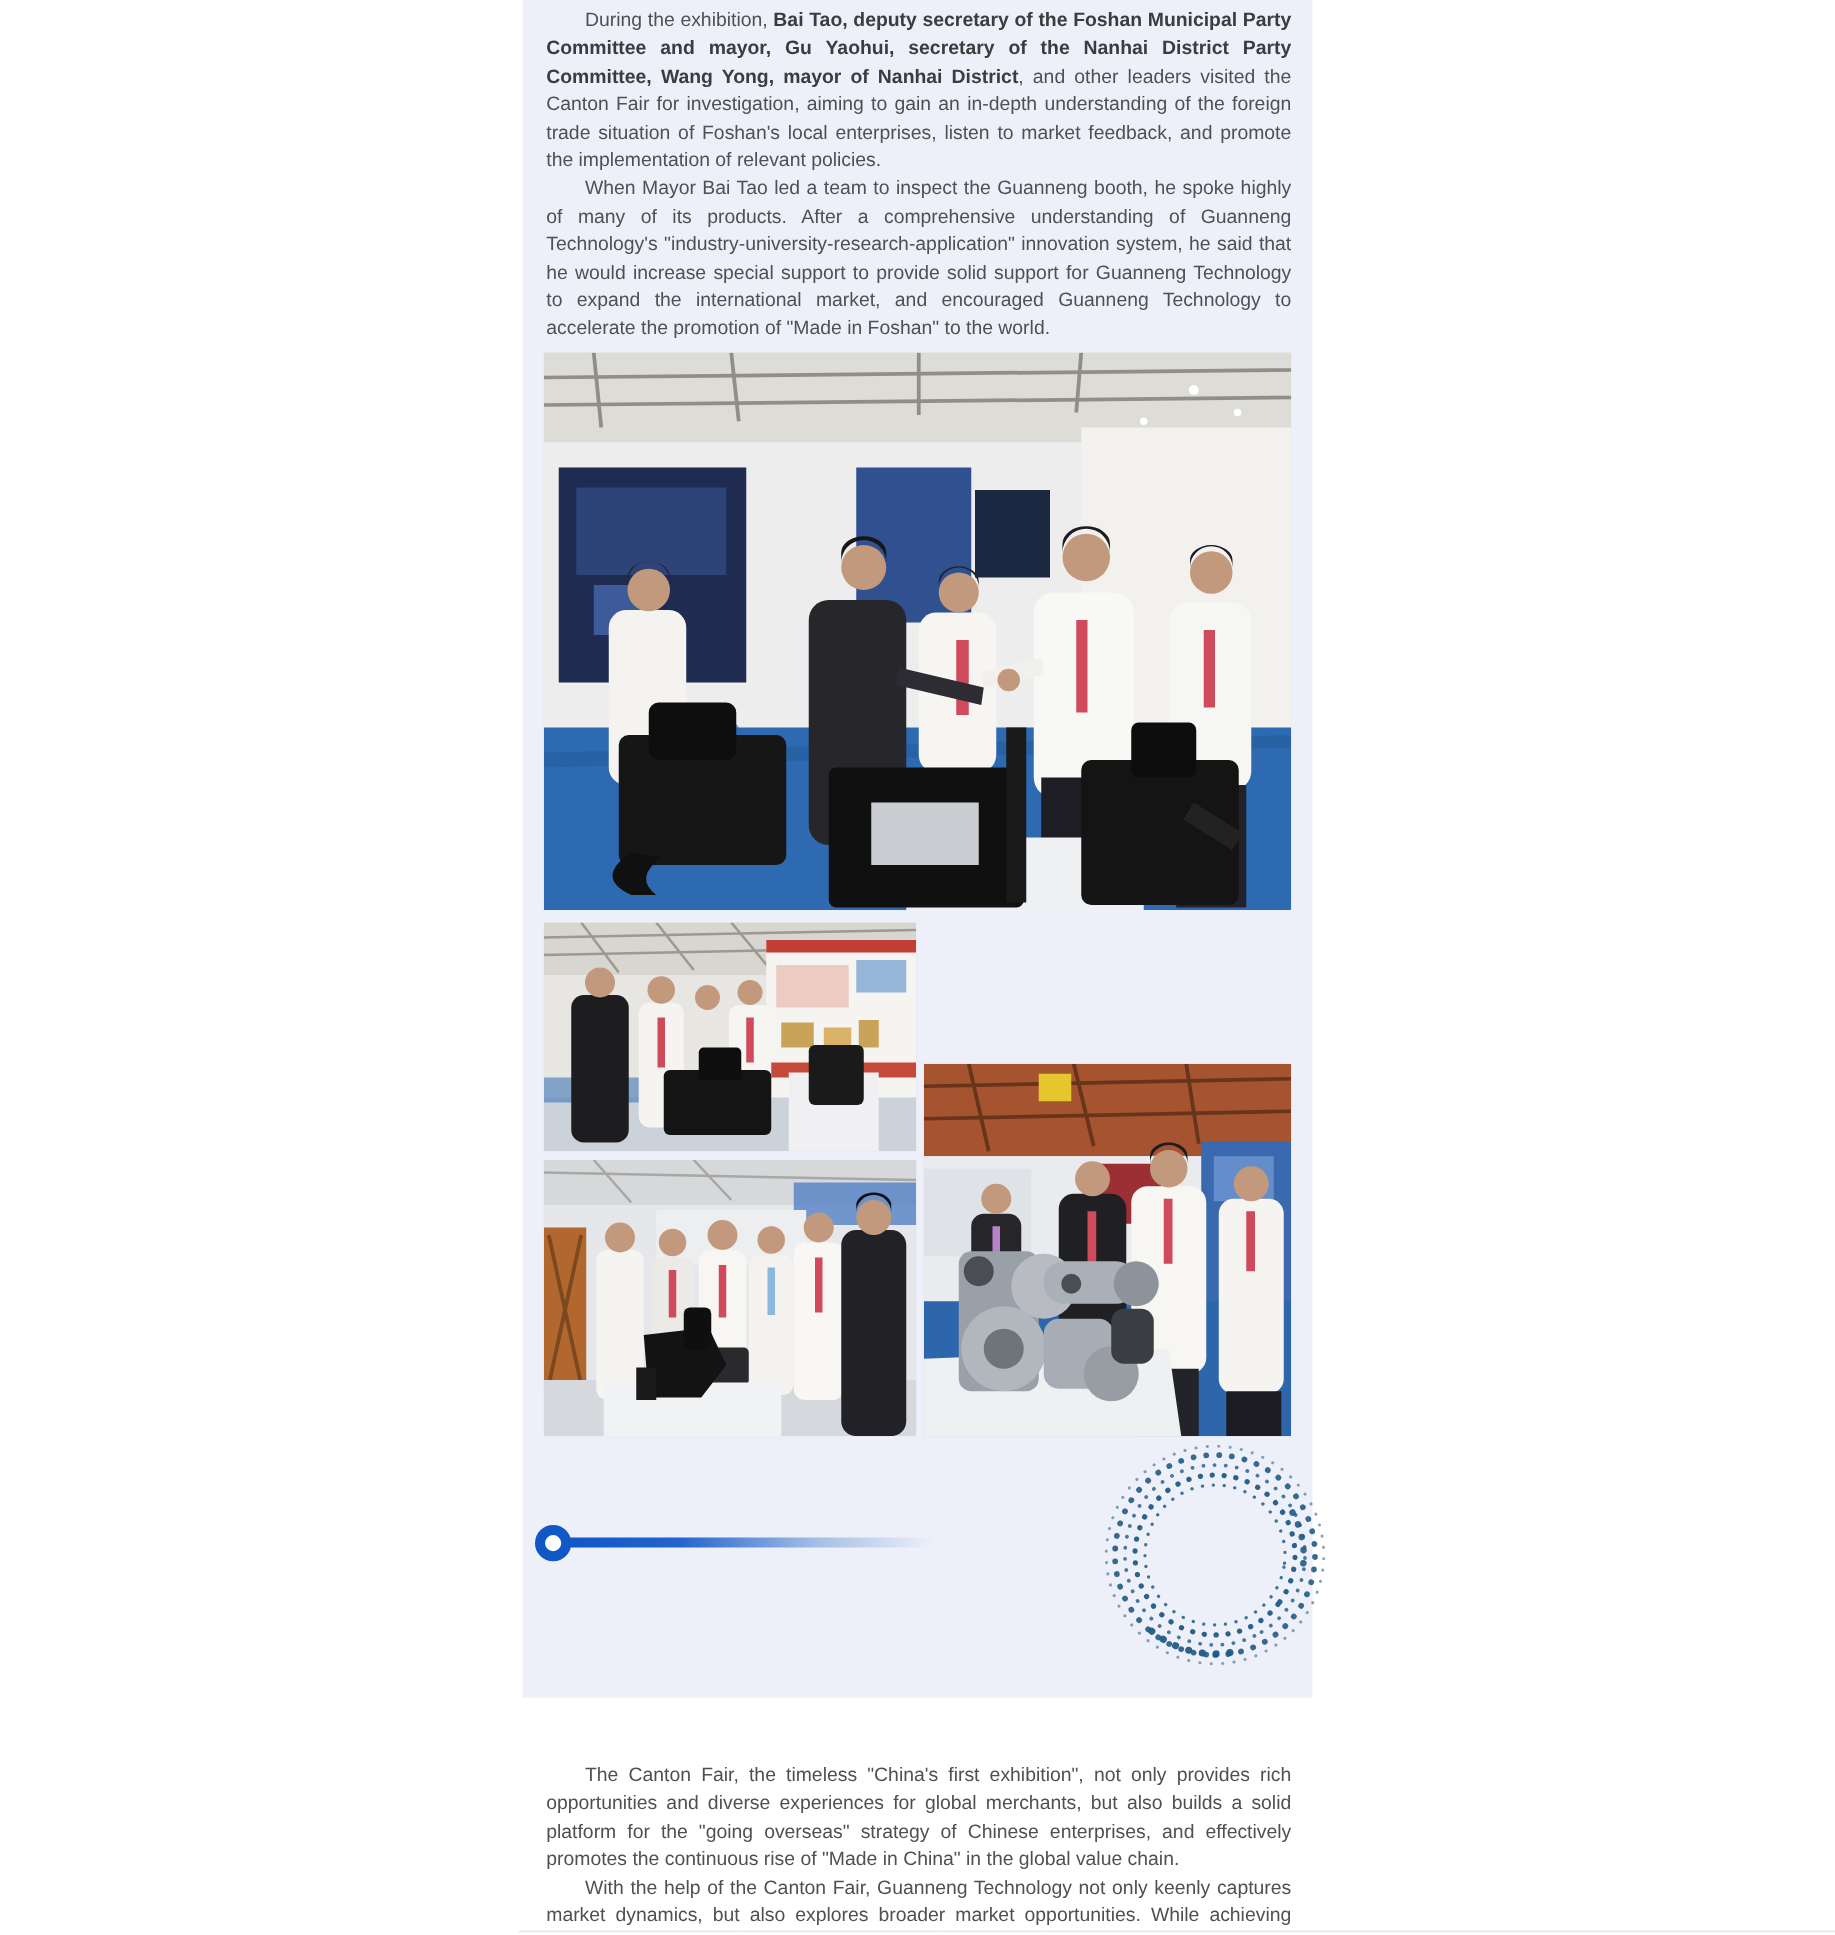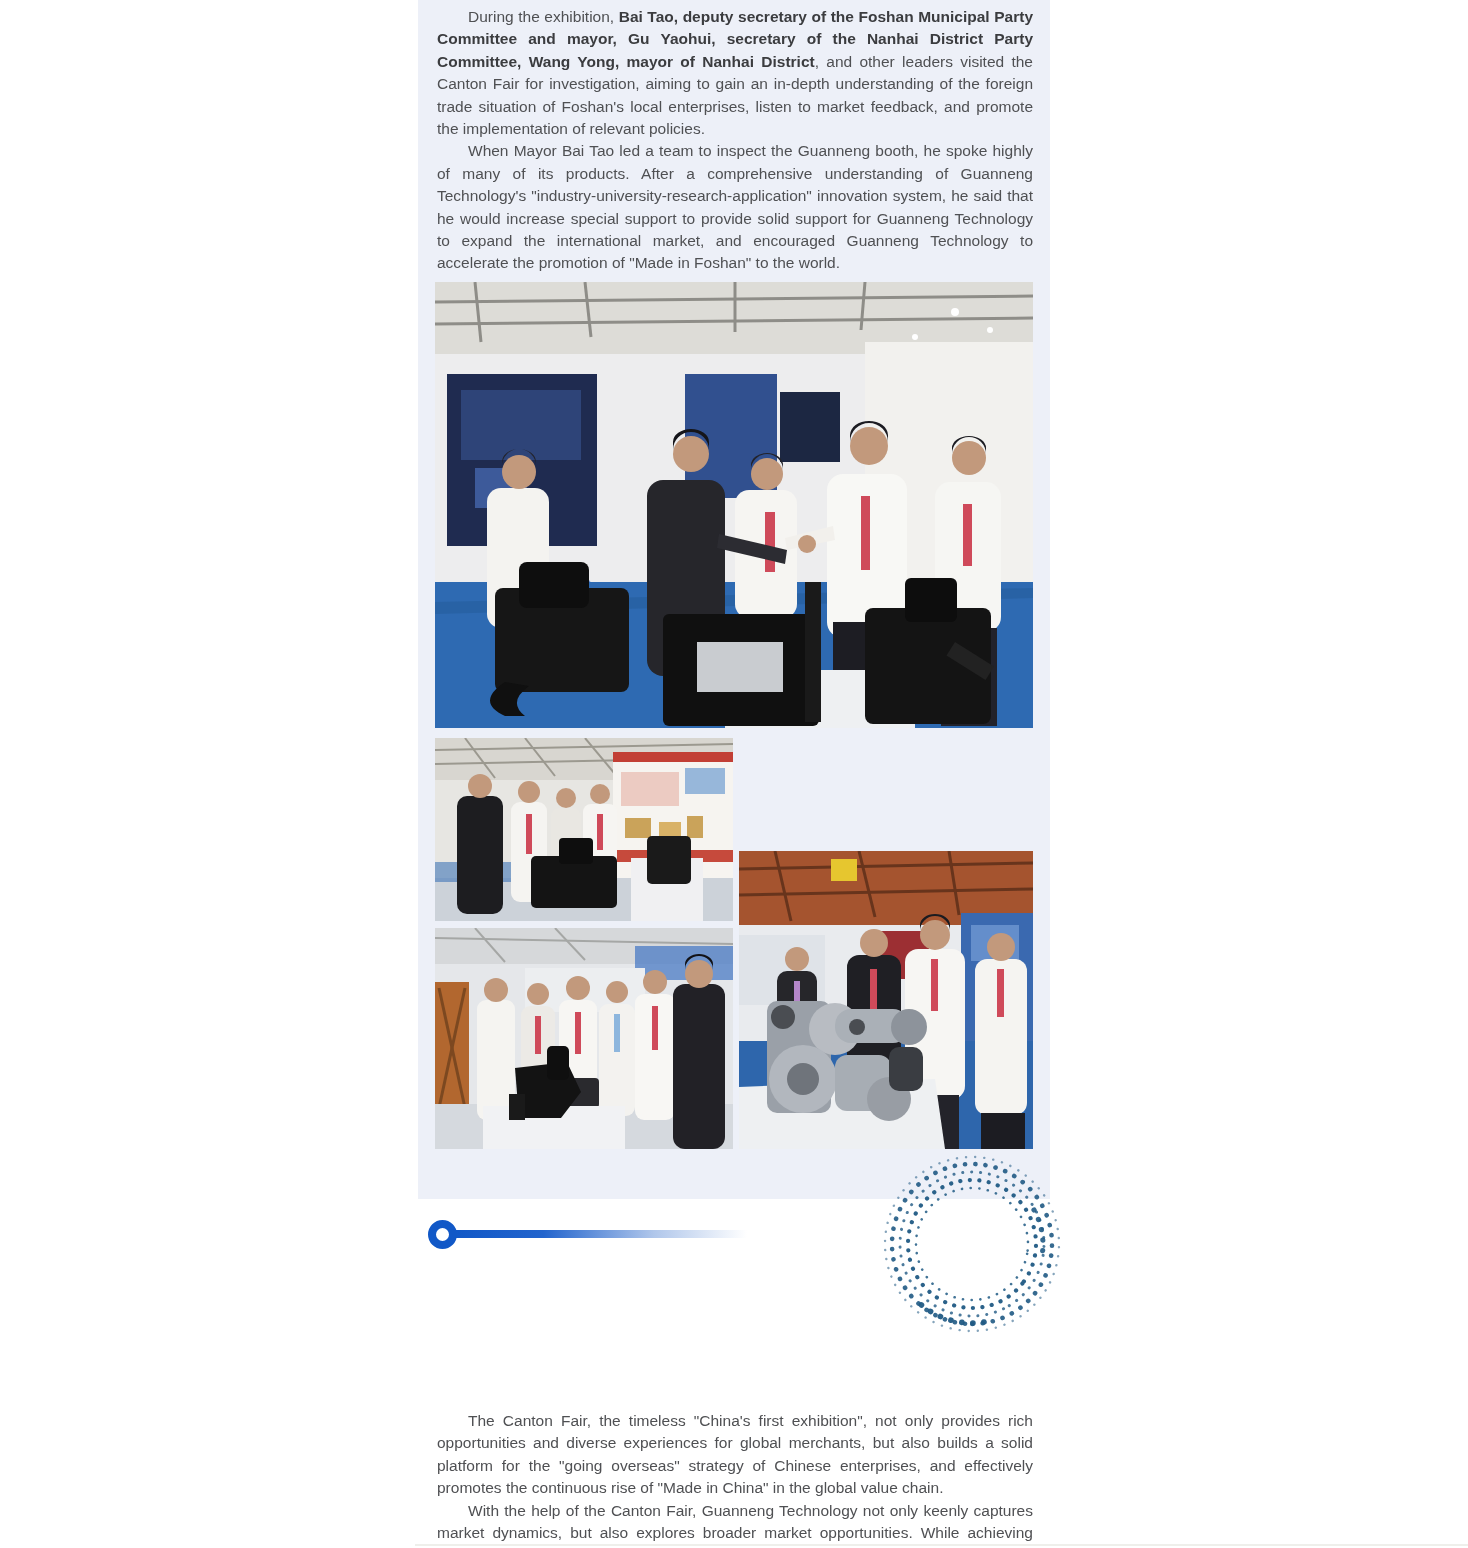--- a/index.html
+++ b/index.html
@@ -2,21 +2,21 @@
 <html><head>
 <meta charset="utf-8">
 <style>
   * { margin:0; padding:0; box-sizing:border-box; }
   html,body { background:#ffffff; }
   body {
     width:1468px; height:1548px; position:relative; overflow:hidden;
     font-family:"Liberation Sans", sans-serif;
   }
   .content-box {
-    position:absolute; left:418px; top:0; width:632px; height:1199px;
+    position:absolute; left:418px; top:0; width:632px; height:1358px;
     background:#edf0f8;
   }
   .text-block {
     font-size:15.5px; line-height:22.4px; color:#4f5053;
     text-align:justify; text-justify:inter-word;
   }
   .text-block p { text-indent:2em; }
   .text-block b { color:#3b3c3f; font-weight:bold; }
   .text-top { position:absolute; left:19px; top:6px; width:596px; }
   .text-bottom { position:absolute; left:437px; top:1410px; width:596px; }

